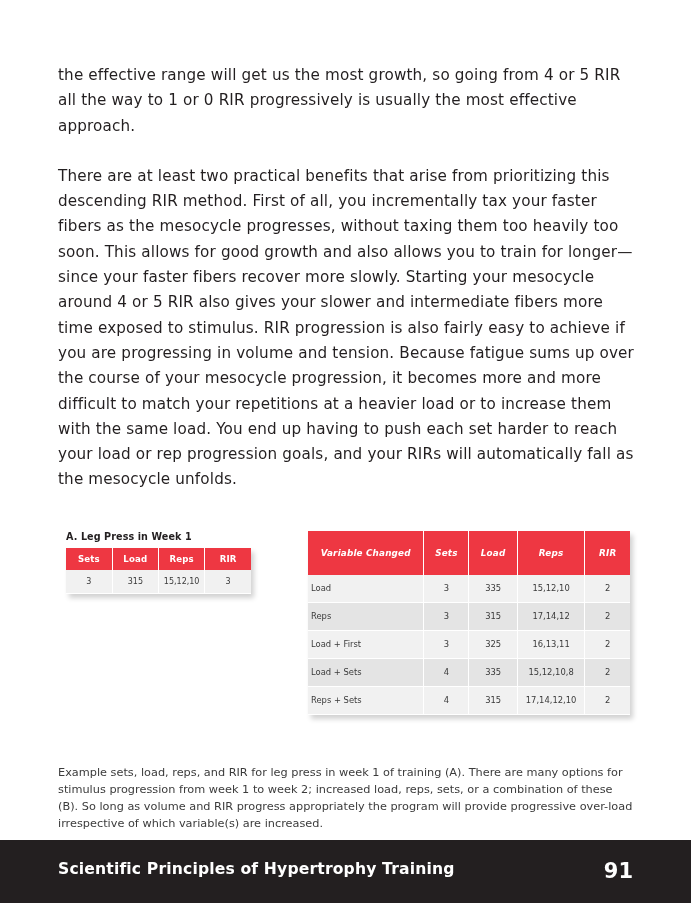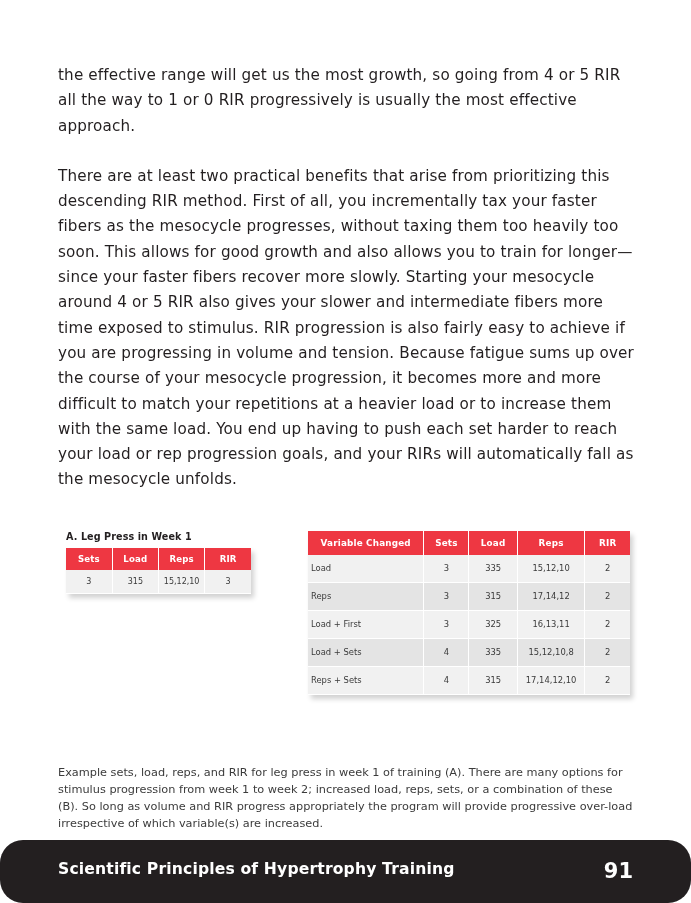--- a/index.html
+++ b/index.html
@@ -89,21 +89,21 @@
     box-shadow: 3px 4px 5px rgba(0,0,0,0.18);
   }
 
   
   .table-b {
     position: absolute;
     left: 250px;
     top: 8px;
     width: 322px;
   }
-  .table-b table.grid th { font-size: 8.8px; padding: 7px 2px; }
+  .table-b table.grid th { font-size: 8.8px; padding: 17px 2px; font-style: italic; }
   .table-b table.grid td { font-size: 8.4px; padding: 8.5px 3px; }
 
   .caption-head {
     margin-top: 18px;
     font-size: 12.4px;
     color: #231f20;
   }
   .caption-head b { font-weight: bold; }
   .caption-body {
     margin-top: 11px;
@@ -114,21 +114,20 @@
 
   
   .footer {
     position: absolute;
     left: 0;
     bottom: 0;
     width: 691px;
     height: 63px;
     background: #231f20;
     color: #ffffff;
-    border-radius: 23px;
   }
   .footer-title {
     position: absolute;
     left: 58px;
     top: 20px;
     font-size: 15.6px;
     font-weight: bold;
     letter-spacing: 0.01em;
   }
   .footer-page {

